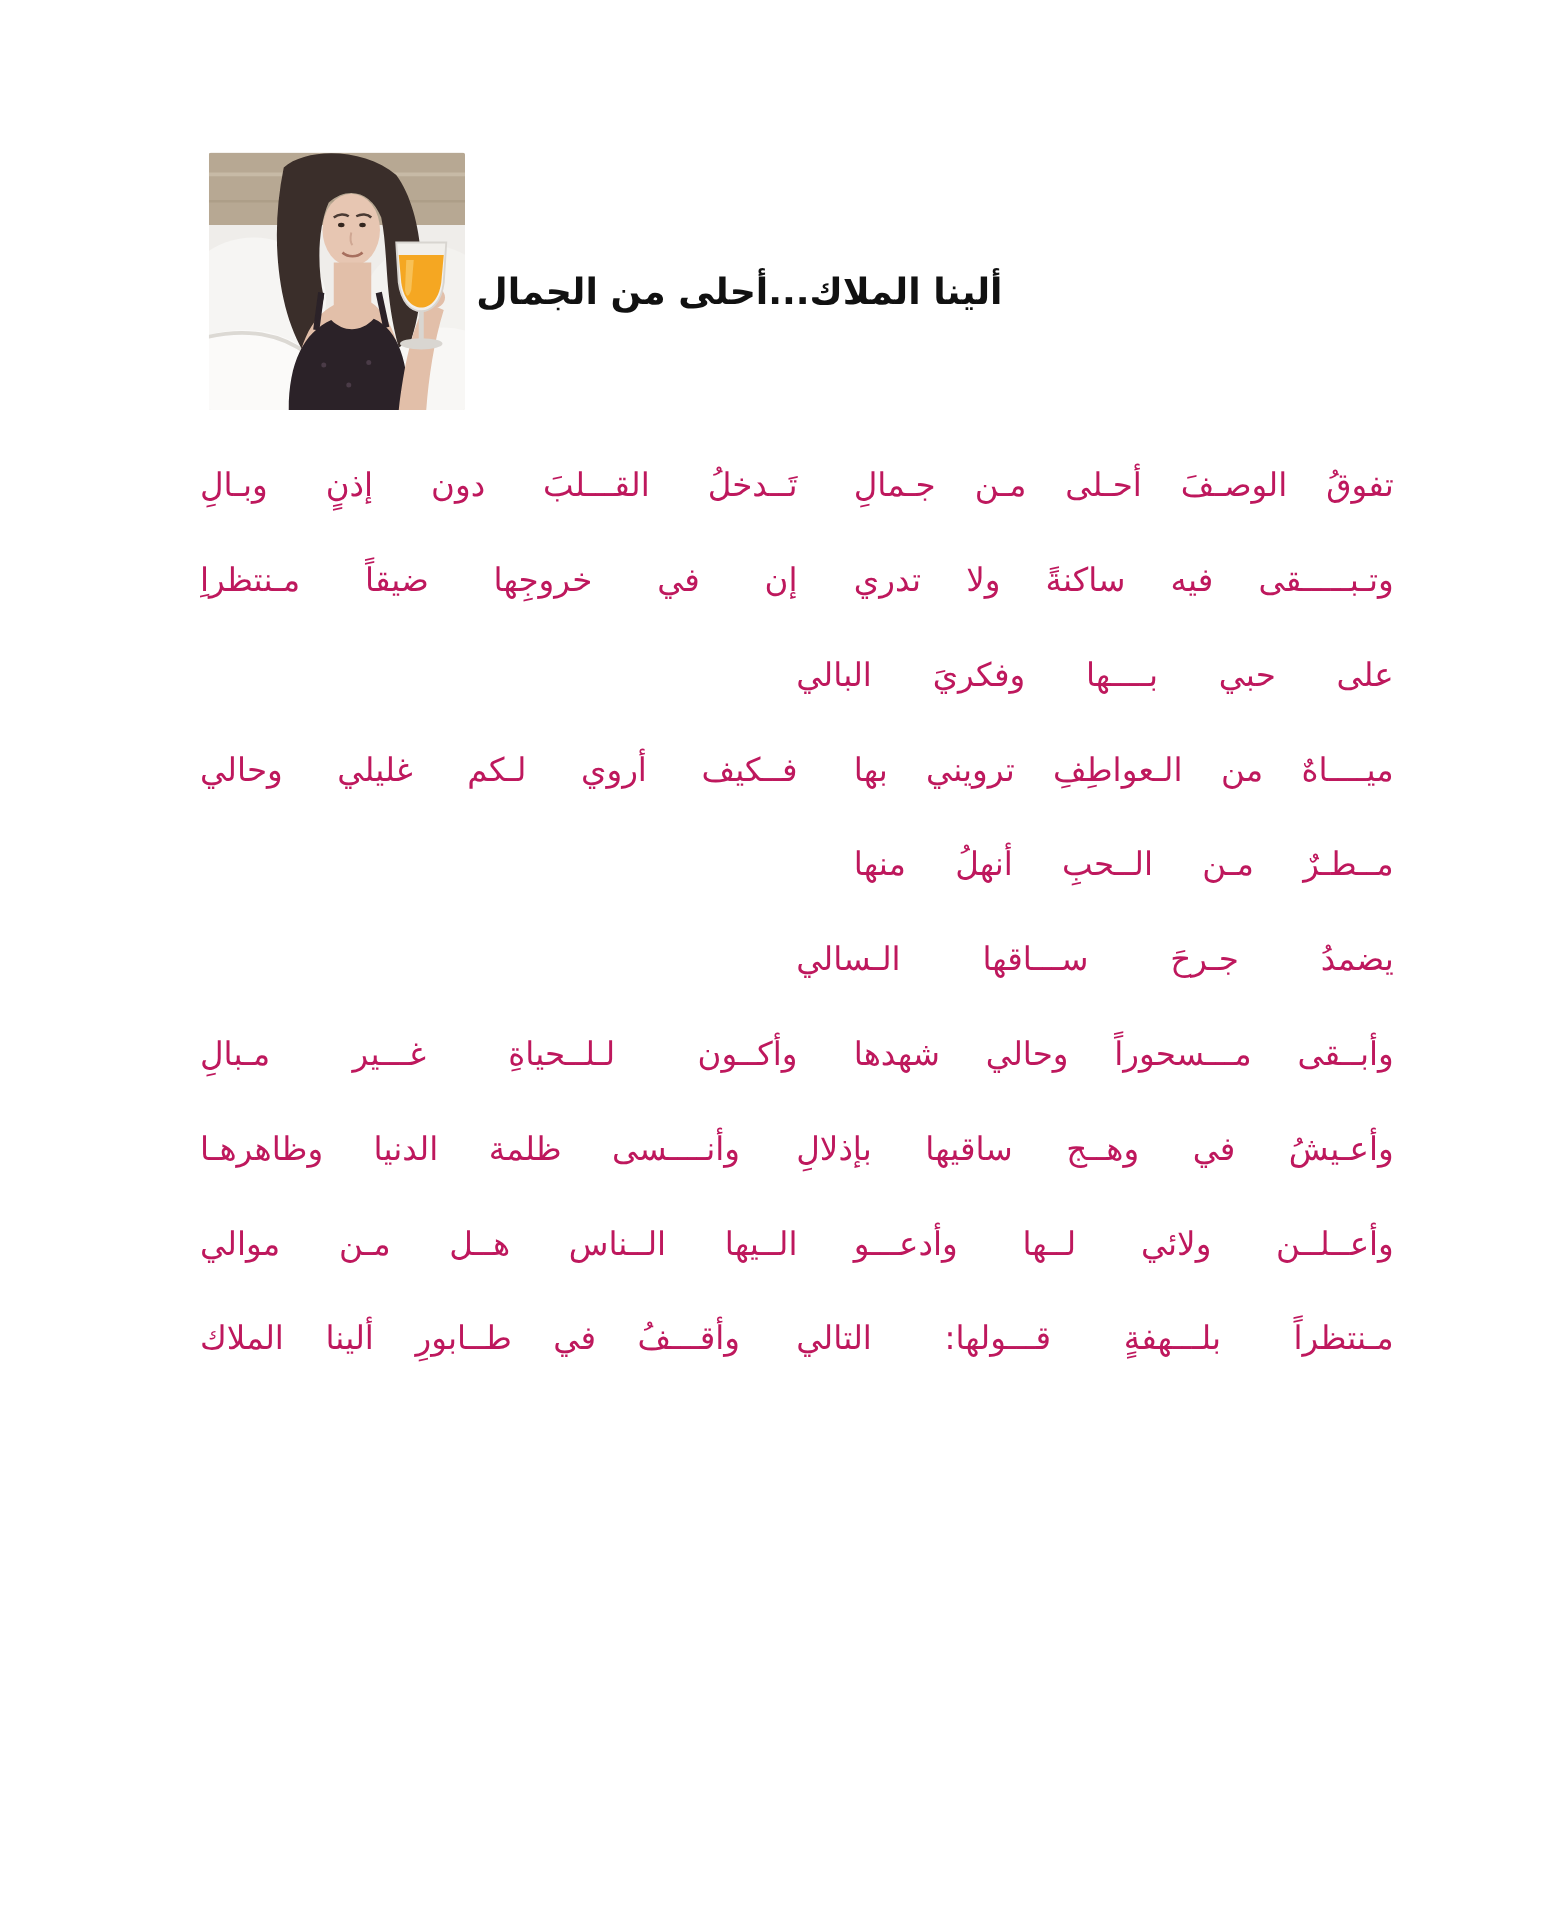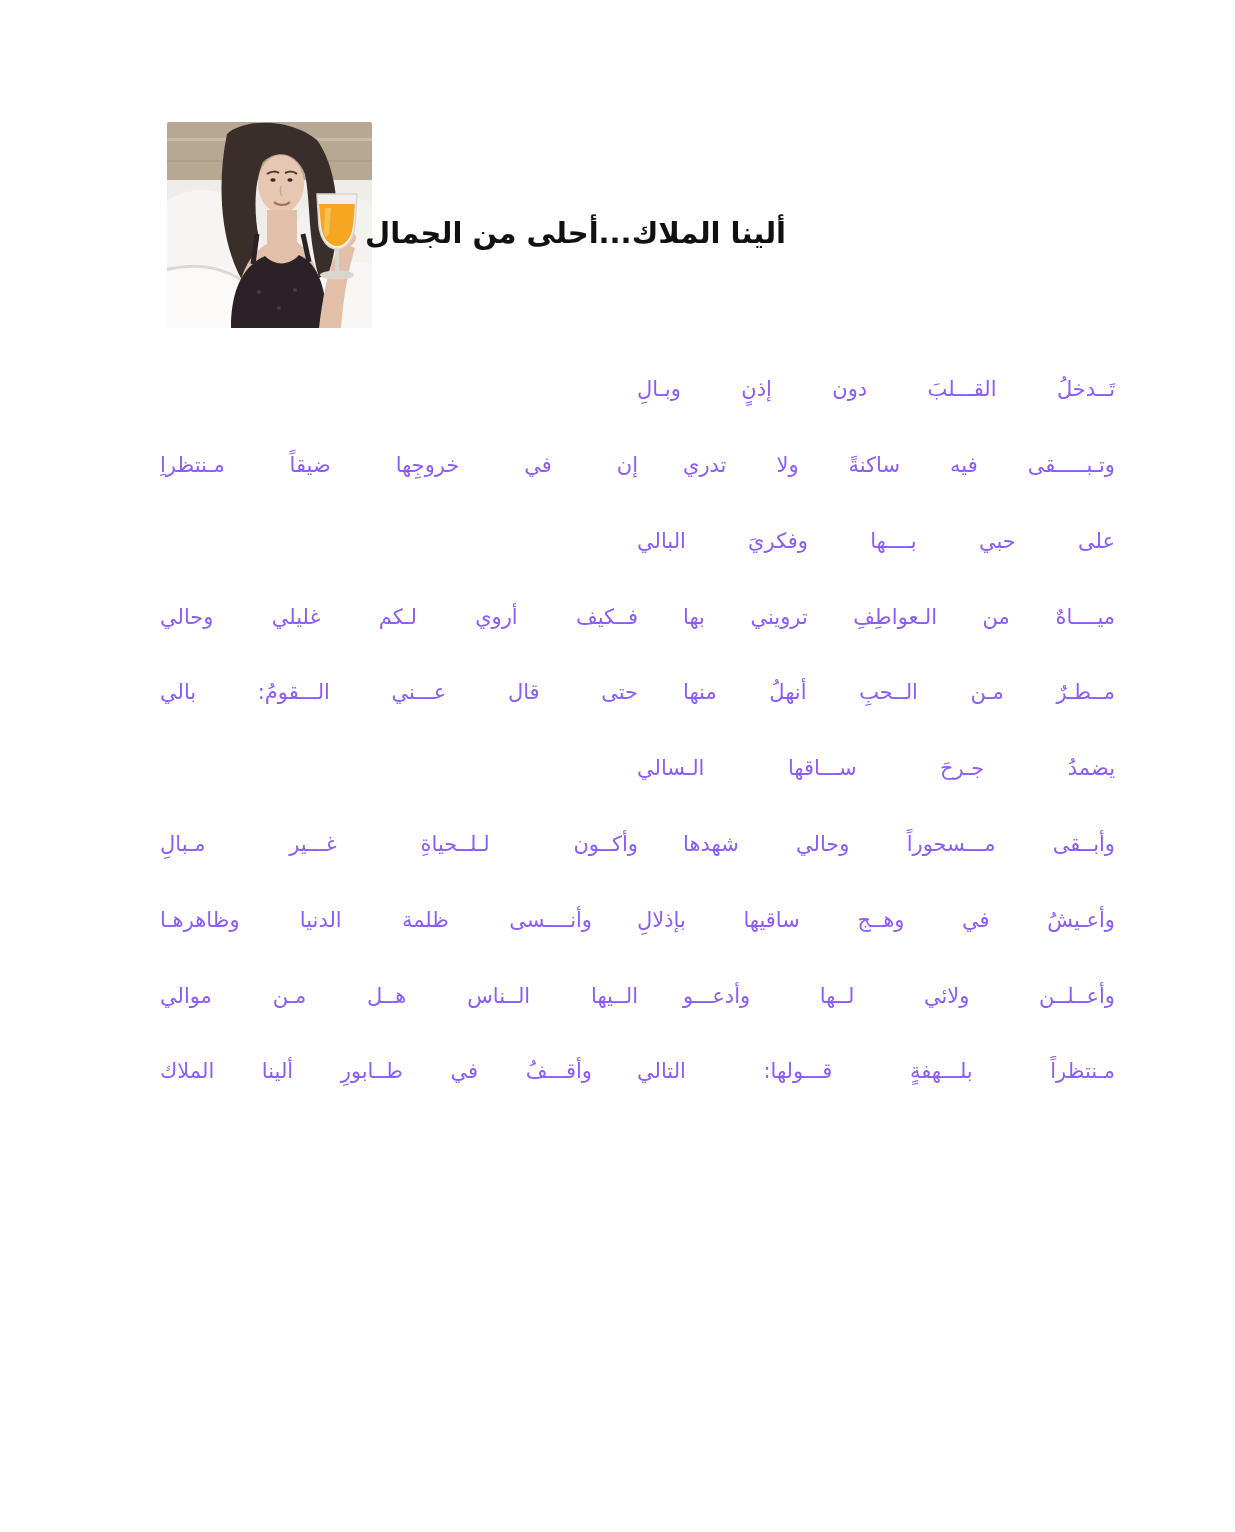--- a/index.html
+++ b/index.html
@@ -10,46 +10,46 @@
     font-family:"DejaVu Sans",sans-serif;
     color:#1a1a1a;
     overflow:hidden;
   }
   .photo{
     position:absolute;left:167px;top:122px;
     width:205px;height:206px;
     border-radius:2px;overflow:hidden;
   }
   .doc-title{
-    position:absolute;top:216px;left:386px;width:400px;
+    position:absolute;top:216px;left:402px;width:400px;
     direction:rtl;text-align:center;
     font-size:29px;font-weight:bold;
     letter-spacing:0.5px;
     white-space:nowrap;
     color:#111111;
   }
   .poem{
     position:absolute;top:352px;left:160px;right:120px;
     direction:rtl;
   }
   .verse-row{
     display:flex;
     justify-content:space-between;
     align-items:center;
     height:75.8px;
     direction:rtl;
   }
   .hemistich{
-    font-size:21px;
+    font-size:26px;
     line-height:1.2;
     white-space:nowrap;
     direction:rtl;
     text-align:justify;
     text-align-last:justify;
-    color:#8b5cf6;
+    color:#be185d;
   }
   .hemistich.sadr{width:432px;}
   .hemistich.ajz{width:478px;}
 </style>
 </head>
 <body>
 
 <div class="page">
 
   <div class="photo">
@@ -85,36 +85,36 @@
       <path d="M158,86 L164,86 L162,110 C160,116 158,116 157,110 Z" fill="#f8c156"></path>
       <rect x="168" y="127" width="4" height="24" fill="#d9d6d1"></rect>
       <ellipse cx="170" cy="153" rx="17" ry="4.5" fill="#d9d6d1"></ellipse>
     </svg>
   </div>
 
   <div class="doc-title">ألينا الملاك...أحلى من الجمال</div>
 
   <div class="poem">
     <div class="verse-row">
+      <div class="hemistich sadr">تفوقُ الوصـفَ أحـلى مـن جـمالِ</div>
       <div class="hemistich ajz">تَــدخلُ القـــلبَ دون إذنٍ وبـالِ</div>
     </div>
     <div class="verse-row">
       <div class="hemistich sadr">وتـبـــــقى فيه ساكنةً ولا تدري</div>
       <div class="hemistich ajz">إن في خروجِها ضيقاً مـنتظراِ</div>
     </div>
     <div class="verse-row">
       <div class="hemistich ajz">على حبي بــــها وفكريَ البالي</div>
     </div>
     <div class="verse-row">
       <div class="hemistich sadr">ميــــاهٌ من الـعواطِفِ ترويني بها</div>
       <div class="hemistich ajz">فــكيف أروي لـكم غليلي وحالي</div>
     </div>
     <div class="verse-row">
       <div class="hemistich sadr">مــطـرٌ مـن الــحبِ أنهلُ منها</div>
-      <div class="hemistich ajz">حتى قال عـــني الـــقومُ: بالي</div>
     </div>
     <div class="verse-row">
       <div class="hemistich ajz">يضمدُ جـرحَ ســـاقها الـسالي</div>
     </div>
     <div class="verse-row">
       <div class="hemistich sadr">وأبــقى مـــسحوراً وحالي شهدها</div>
       <div class="hemistich ajz">وأكــون لـلــحياةِ غـــير مـبالِ</div>
     </div>
     <div class="verse-row">
       <div class="hemistich ajz">وأعـيشُ في وهــج ساقيها بإذلالِ</div>

